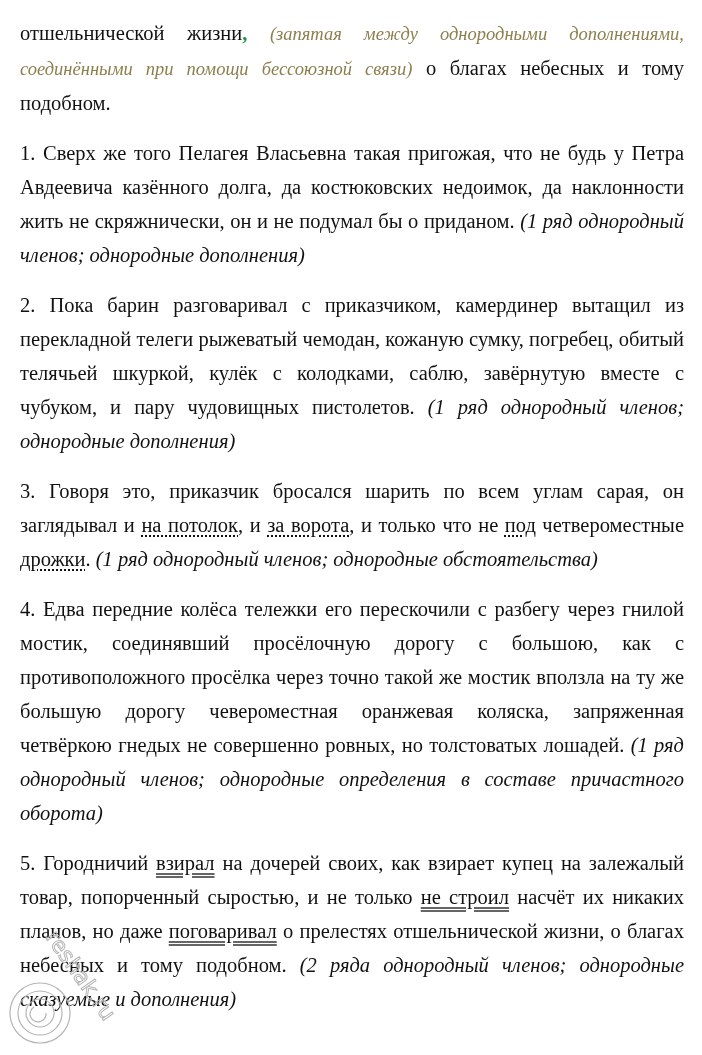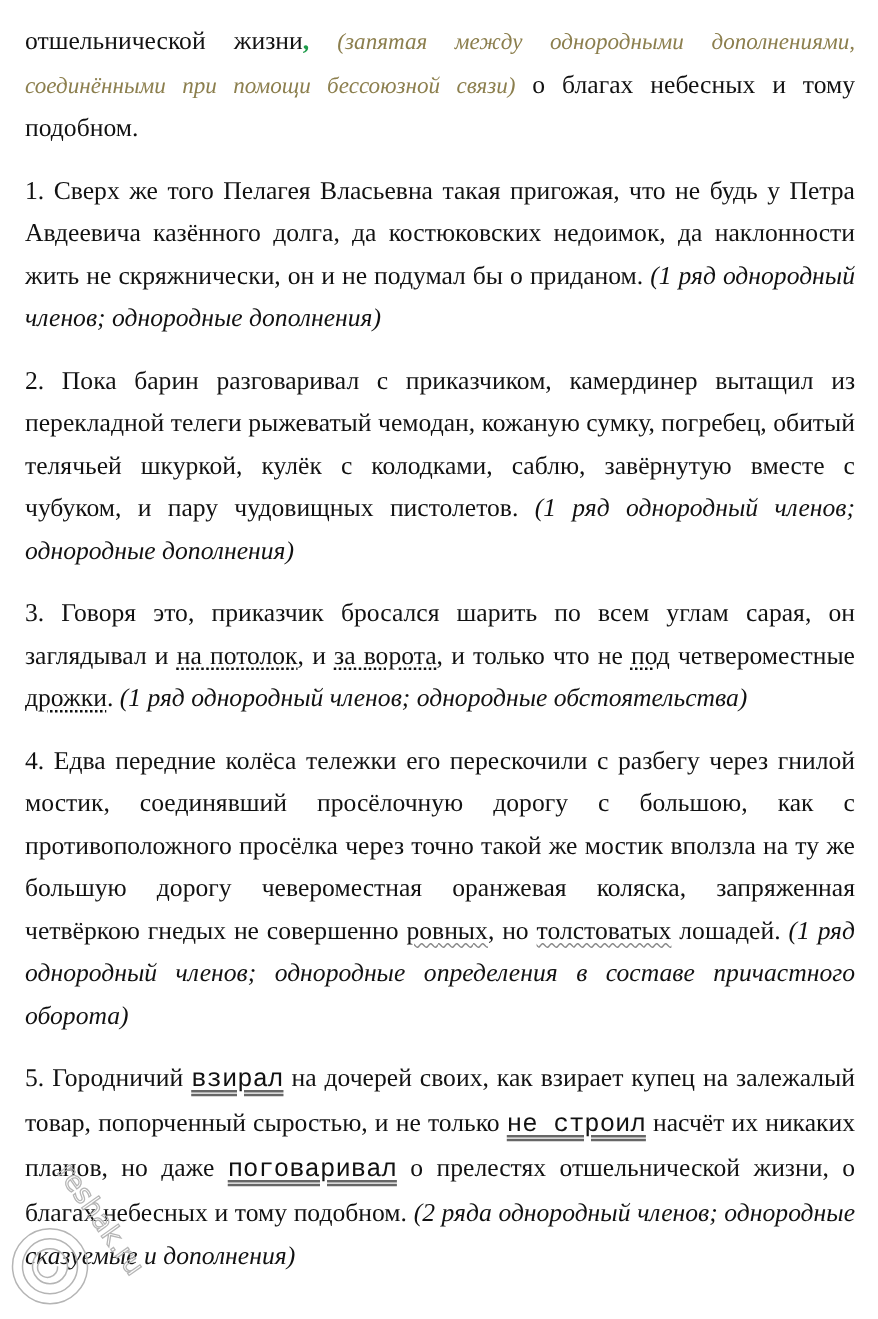--- a/index.html
+++ b/index.html
@@ -42,33 +42,31 @@
       text-decoration-thickness: 1.5px;
     }
     .u-dotdash {
       text-decoration: underline;
       text-decoration-style: dotted;
       text-underline-offset: 3px;
       text-decoration-thickness: 1.5px;
       font-family: Liberation Serif, serif;
     }
     .u-wavy {
-      text-decoration: underline;
       text-decoration-style: wavy;
       text-decoration-color: #888;
       text-underline-offset: 3px;
       text-decoration-thickness: 1px;
     }
     .u-double {
       text-decoration: underline;
       text-decoration-style: double;
       text-decoration-color: #666;
       text-underline-offset: 3px;
       text-decoration-thickness: 1.5px;
-      font-family: Liberation Mono, monospace;
     }
     .watermark {
       position: absolute;
       left: 0;
       top: 925px;
       width: 150px;
       height: 130px;
       pointer-events: none;
     }
   </style>

